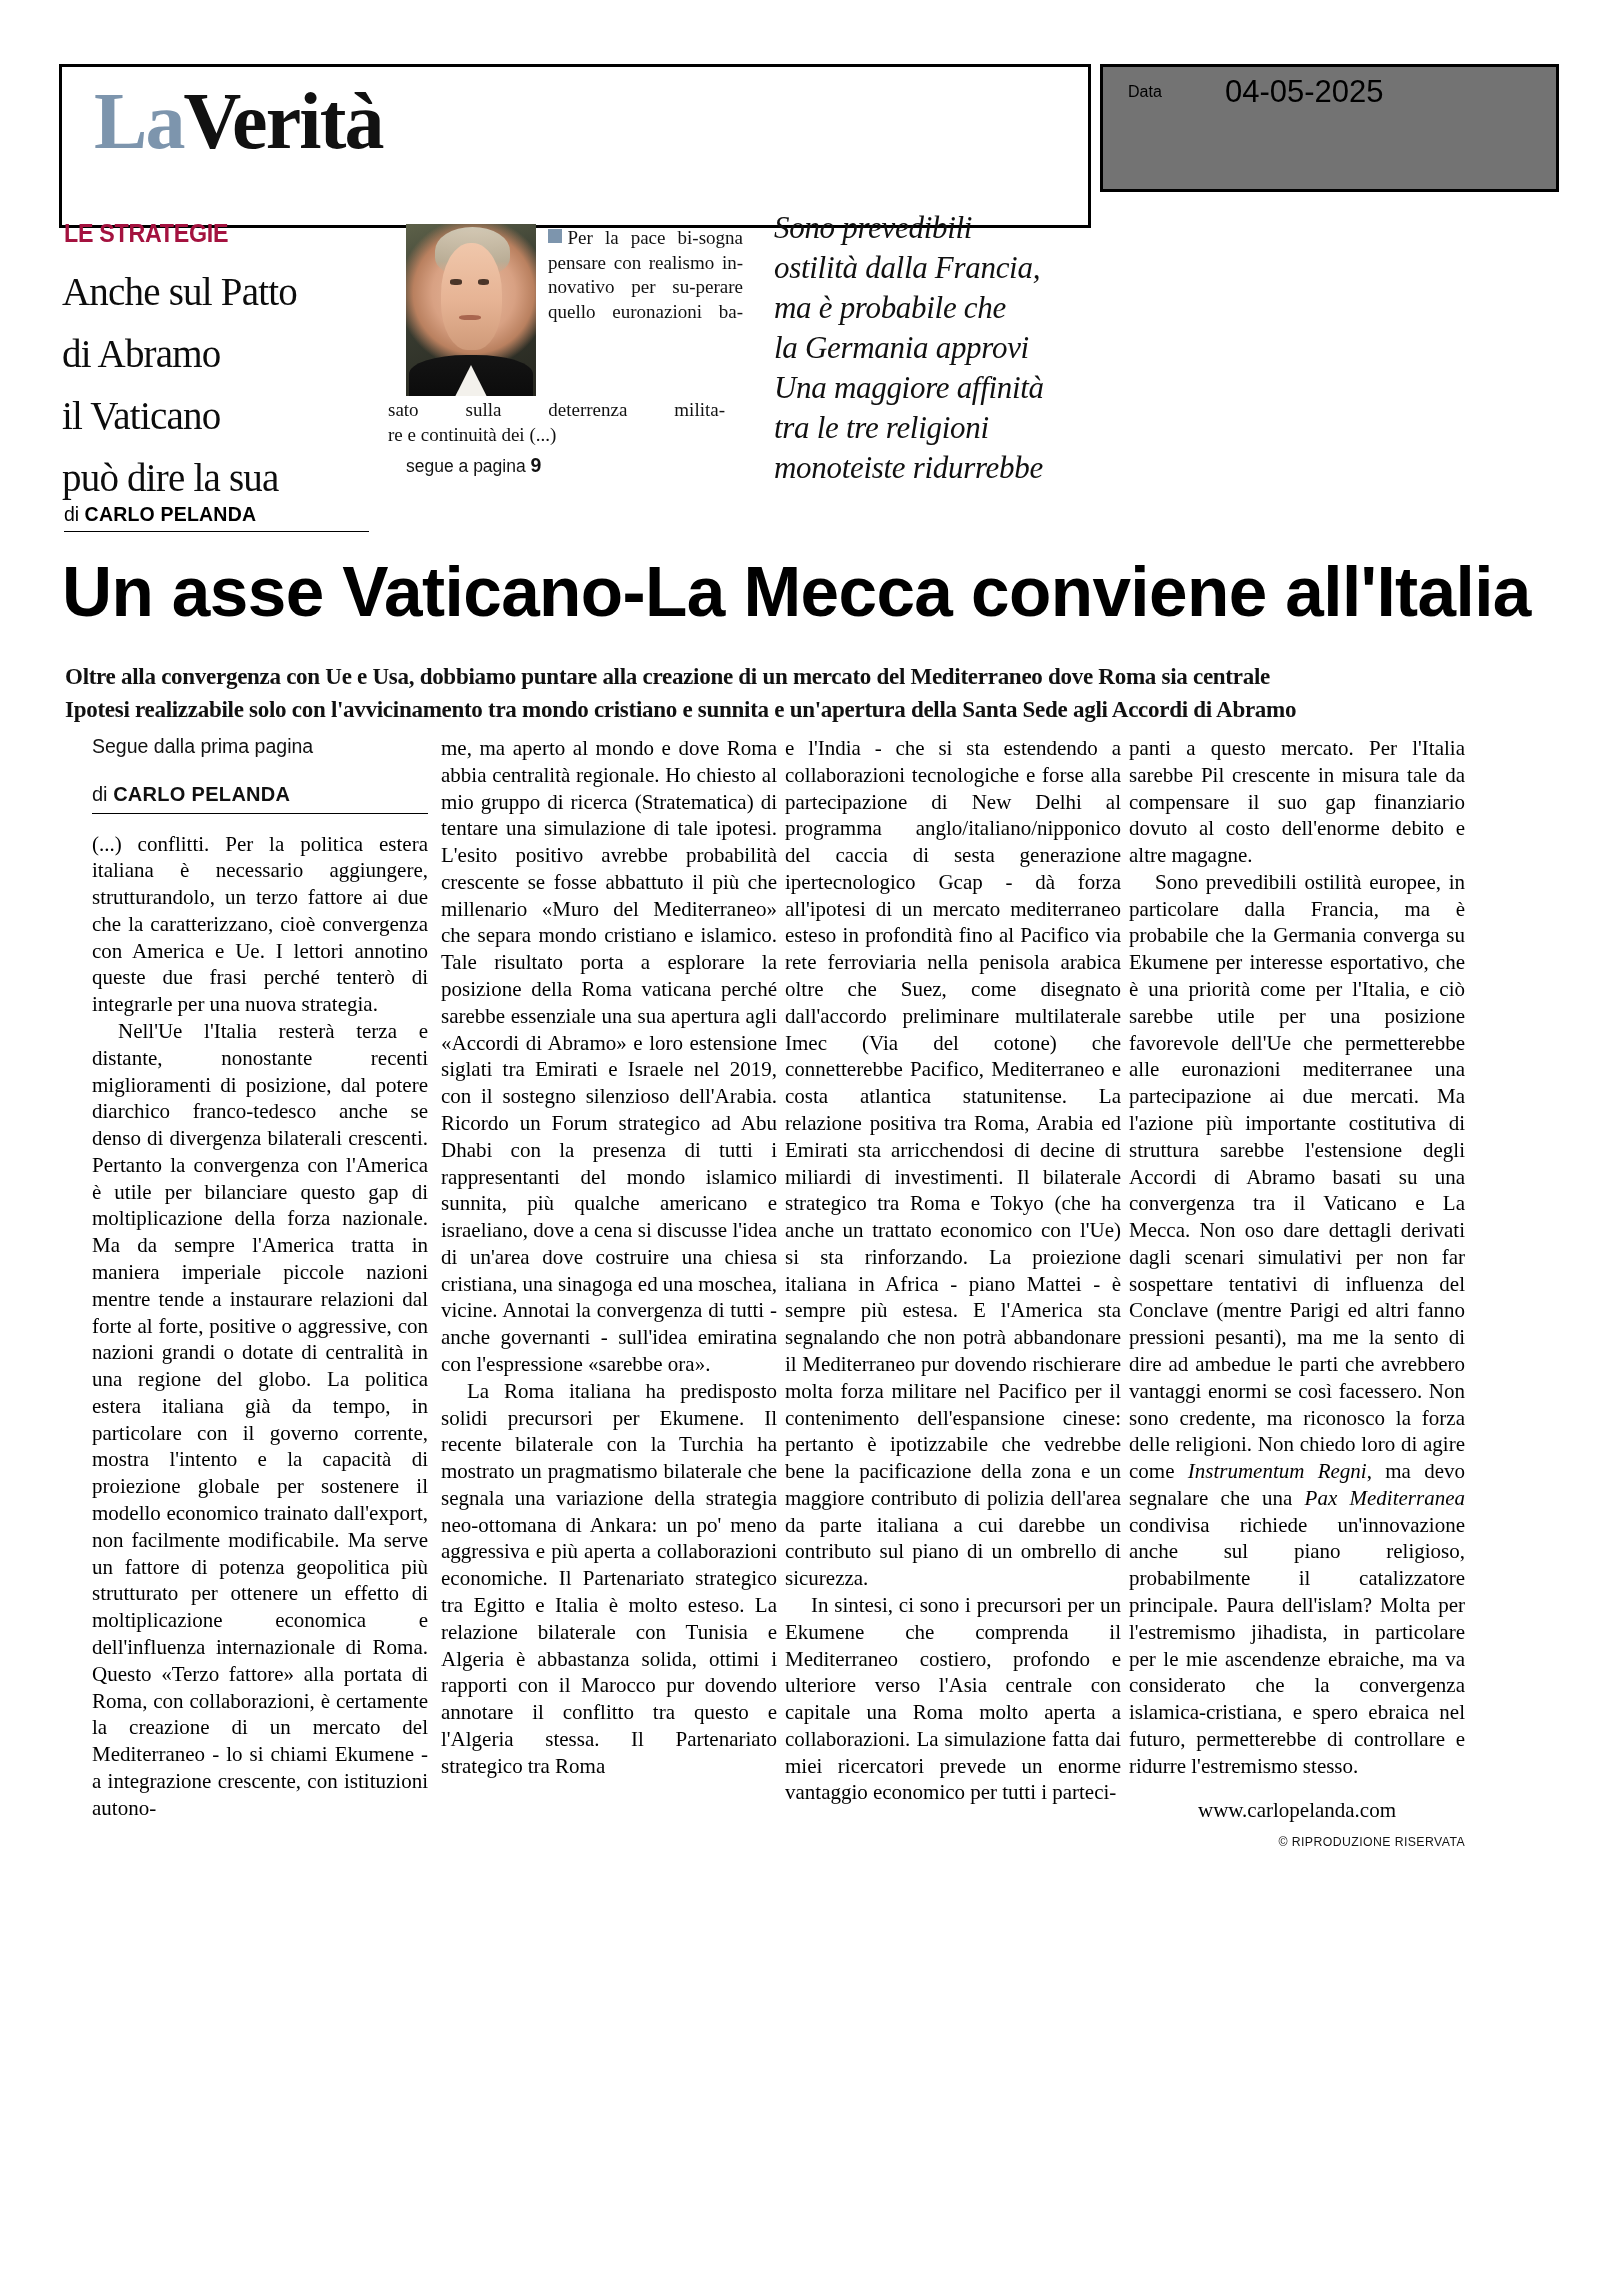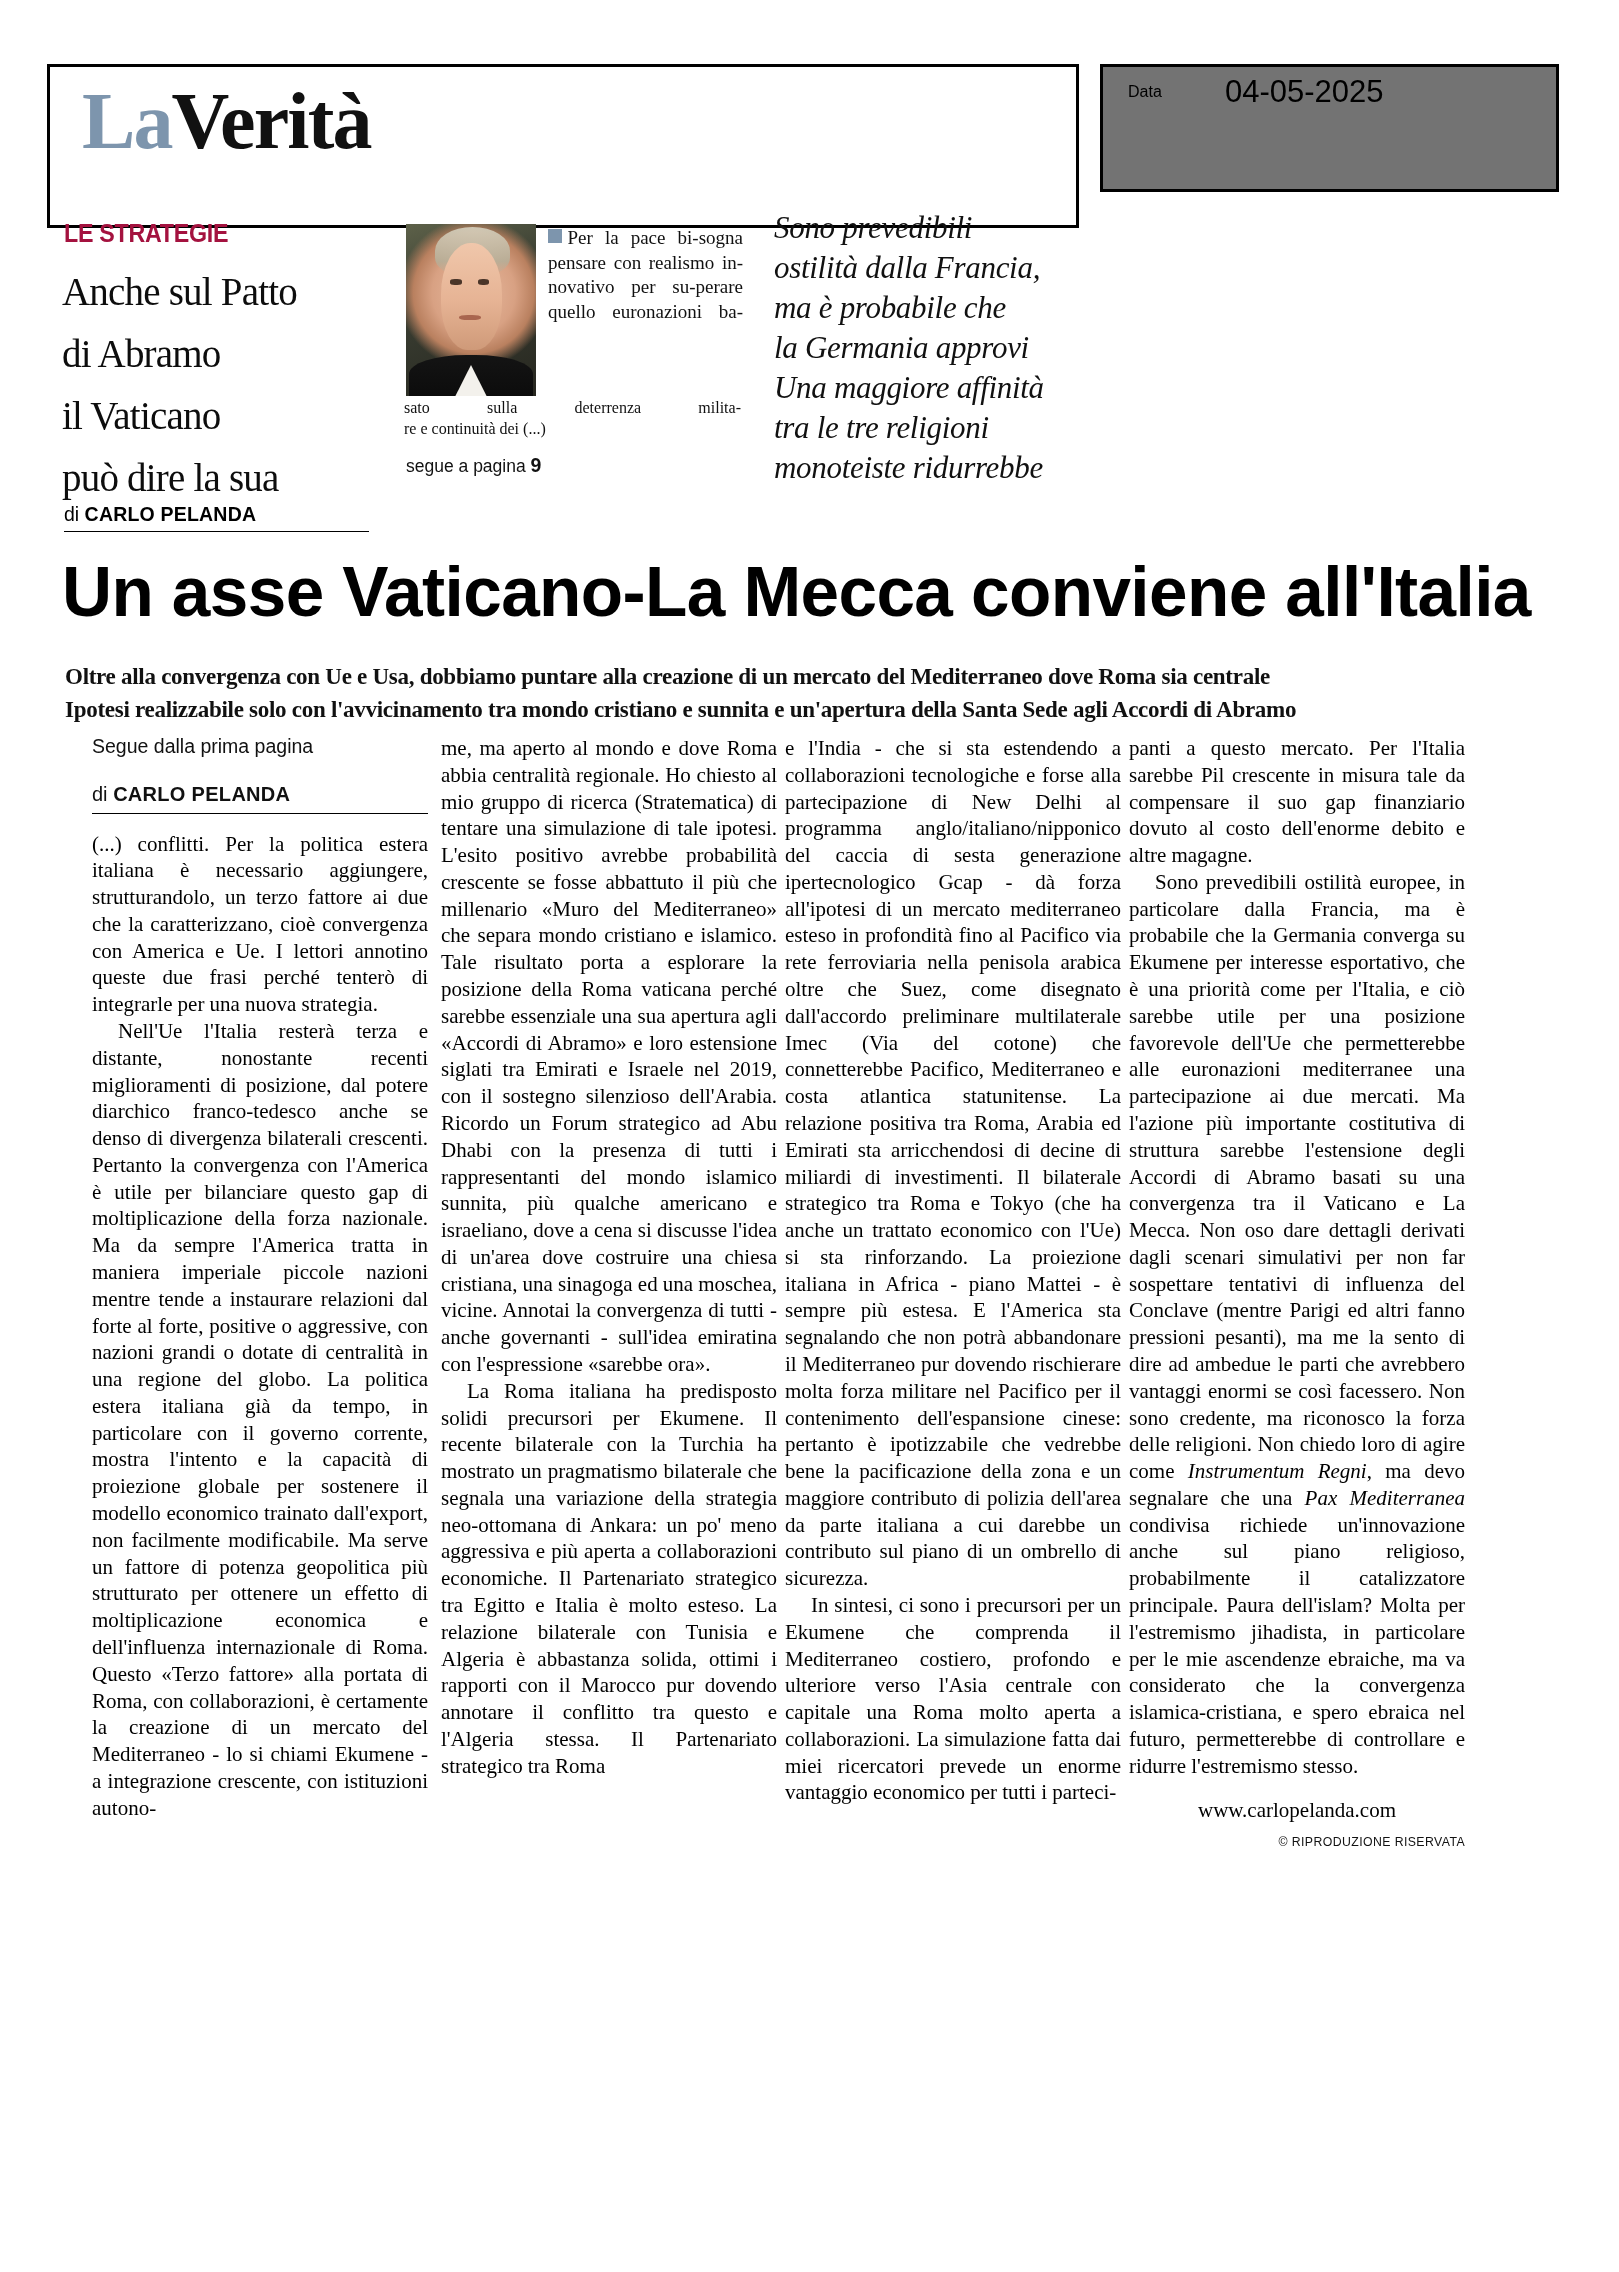--- a/index.html
+++ b/index.html
@@ -22,21 +22,21 @@
   
   .masthead-row {
     position: absolute;
     left: 47px;
     top: 64px;
     width: 1512px;
     height: 130px;
   }
   .masthead-box {
     position: absolute;
-    left: 0;
+    left: 12px;
     top: 0;
     width: 1032px;
     height: 164px;
     border: 3.2px solid #000;
     box-sizing: border-box;
     background: #fff;
   }
   .masthead-logo {
     position: absolute;
     left: 32px;
@@ -182,25 +182,25 @@
   }
   .teaser .sq {
     display: inline-block;
     width: 14.3px; height: 14.3px;
     background: #7d95ad;
     margin-right: 5.2px;
     vertical-align: 0.6px;
   }
   .teaser-wide {
     position: absolute;
-    left: 404px;
+    left: 388px;
     top: 398px;
     width: 337px;
     font-family: "Liberation Serif", serif;
-    font-size: 16px;
+    font-size: 19px;
     line-height: 1.30;
     color: #111;
   }
   .teaser-wide .l1 { display:block; text-align: justify; text-align-last: justify; }
   .teaser-wide .l2 { display:block; }
   .segue {
     position: absolute;
     left: 406px;
     top: 454px;
     width: 337px;

